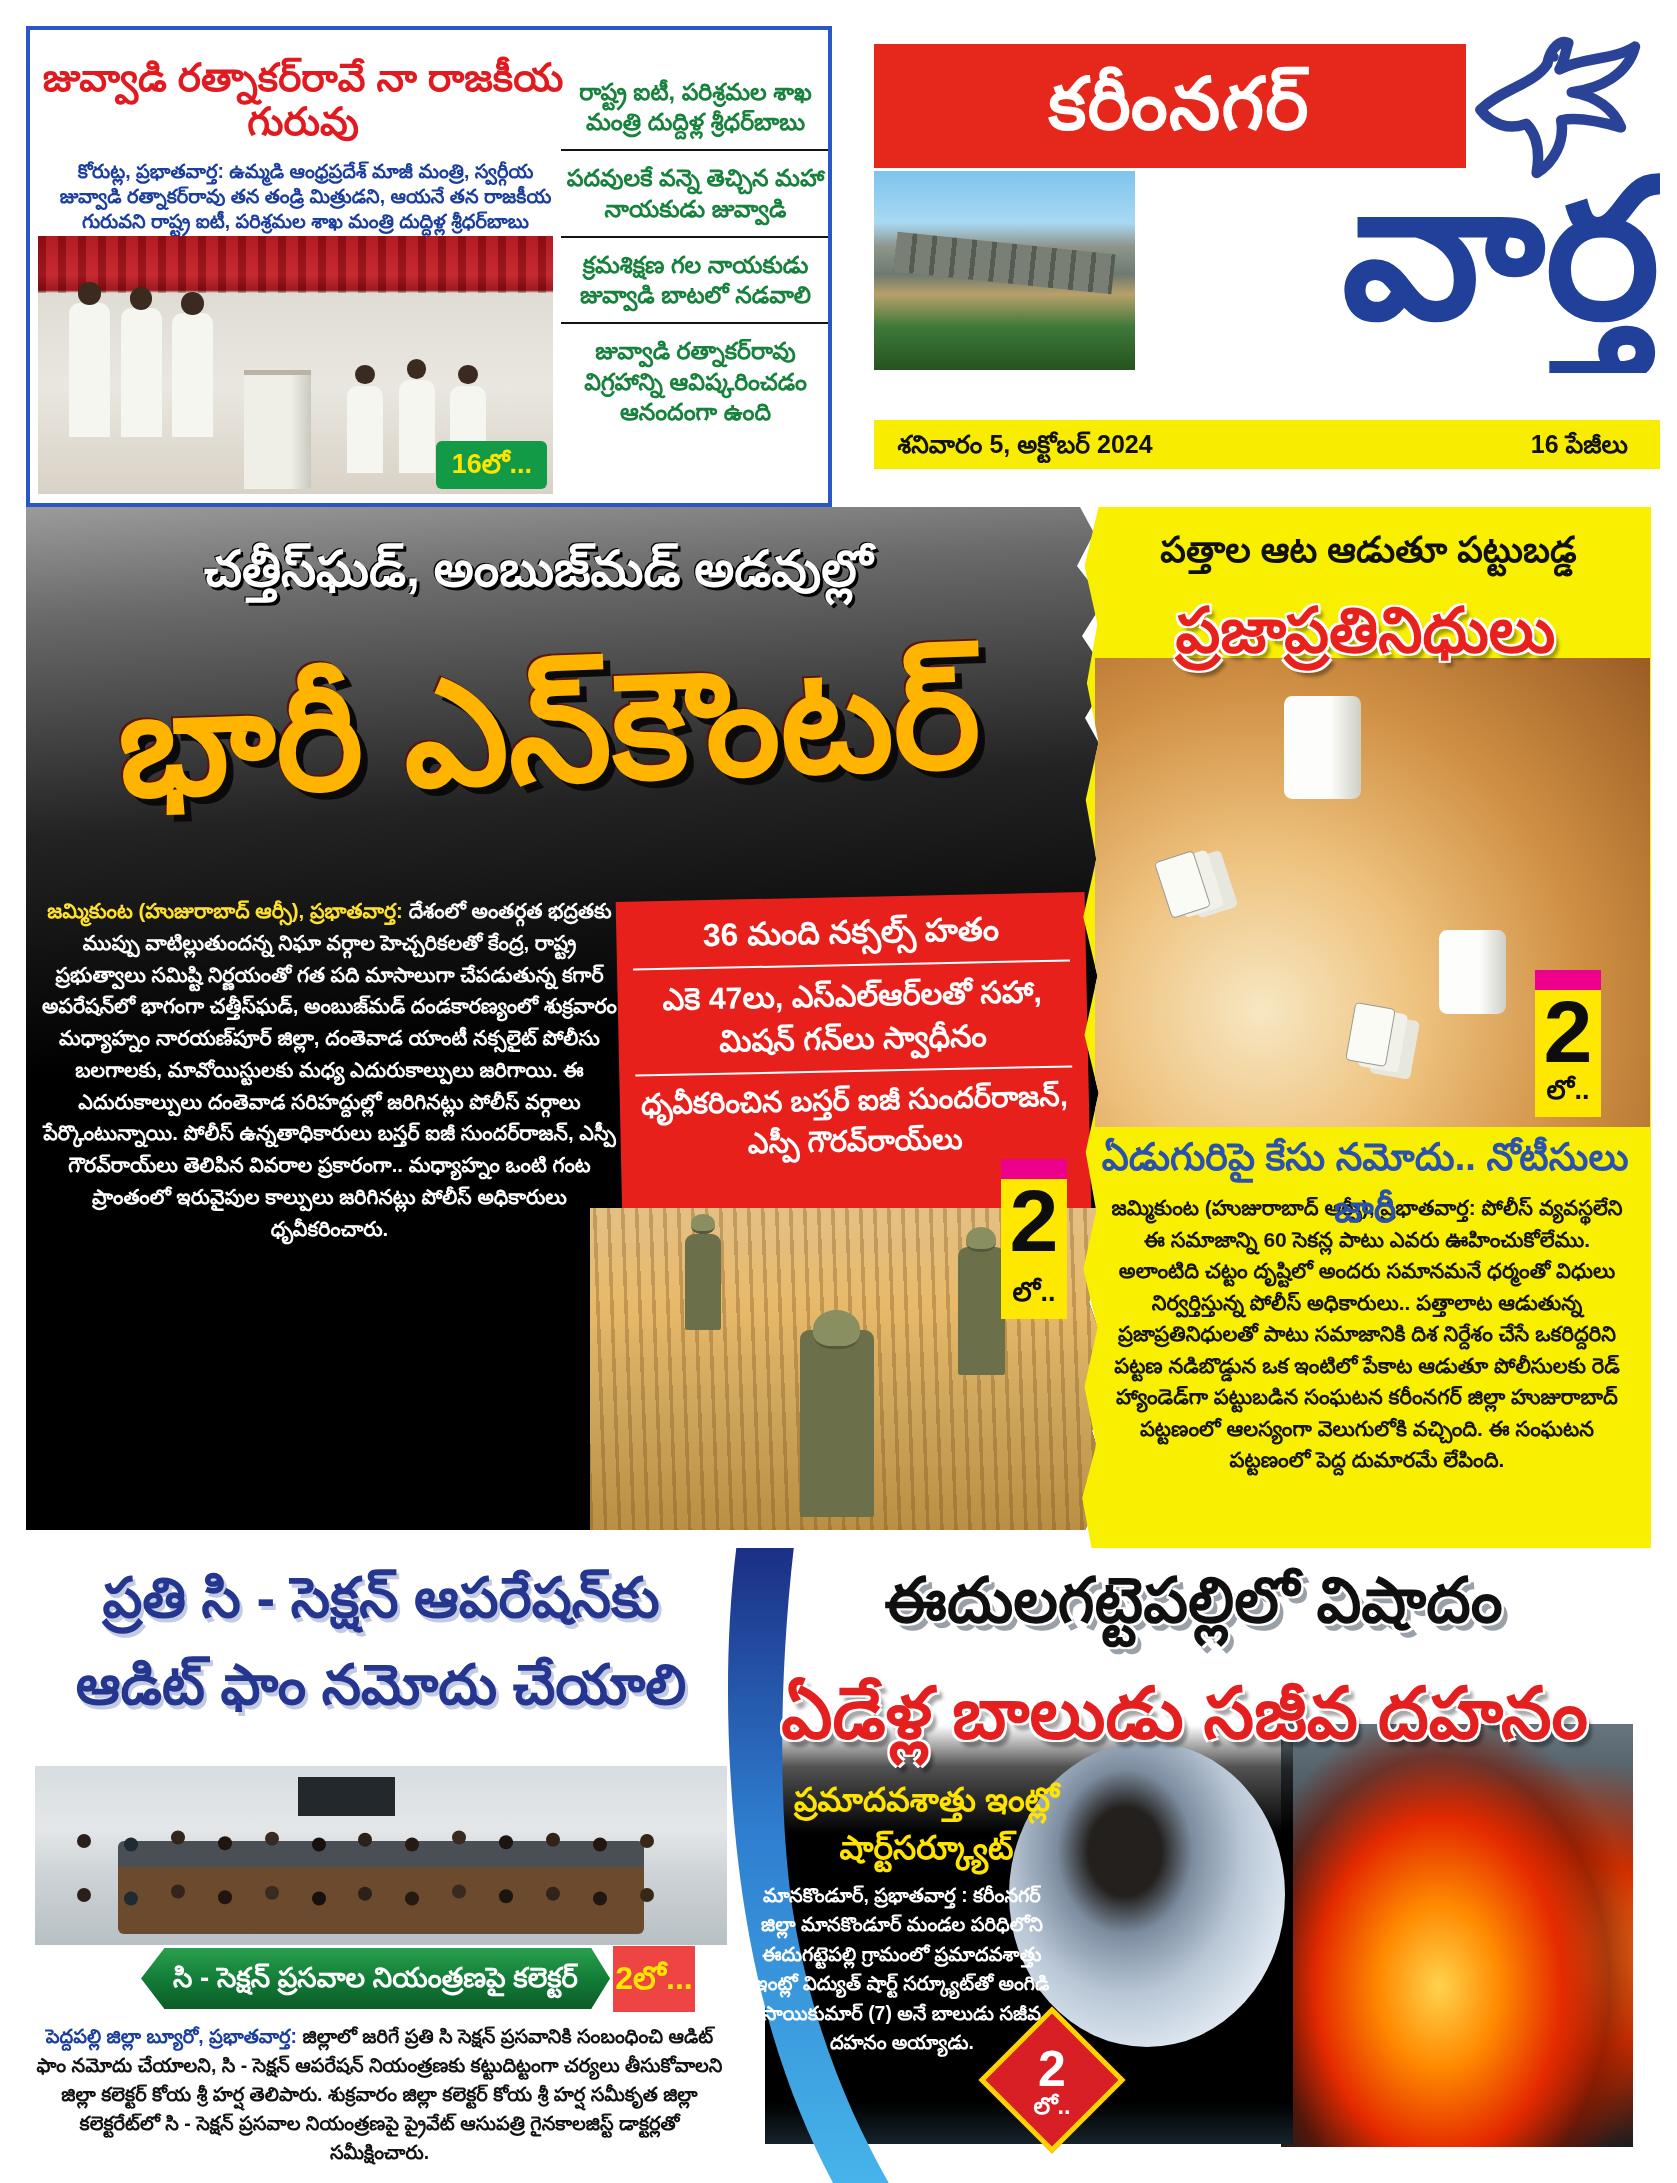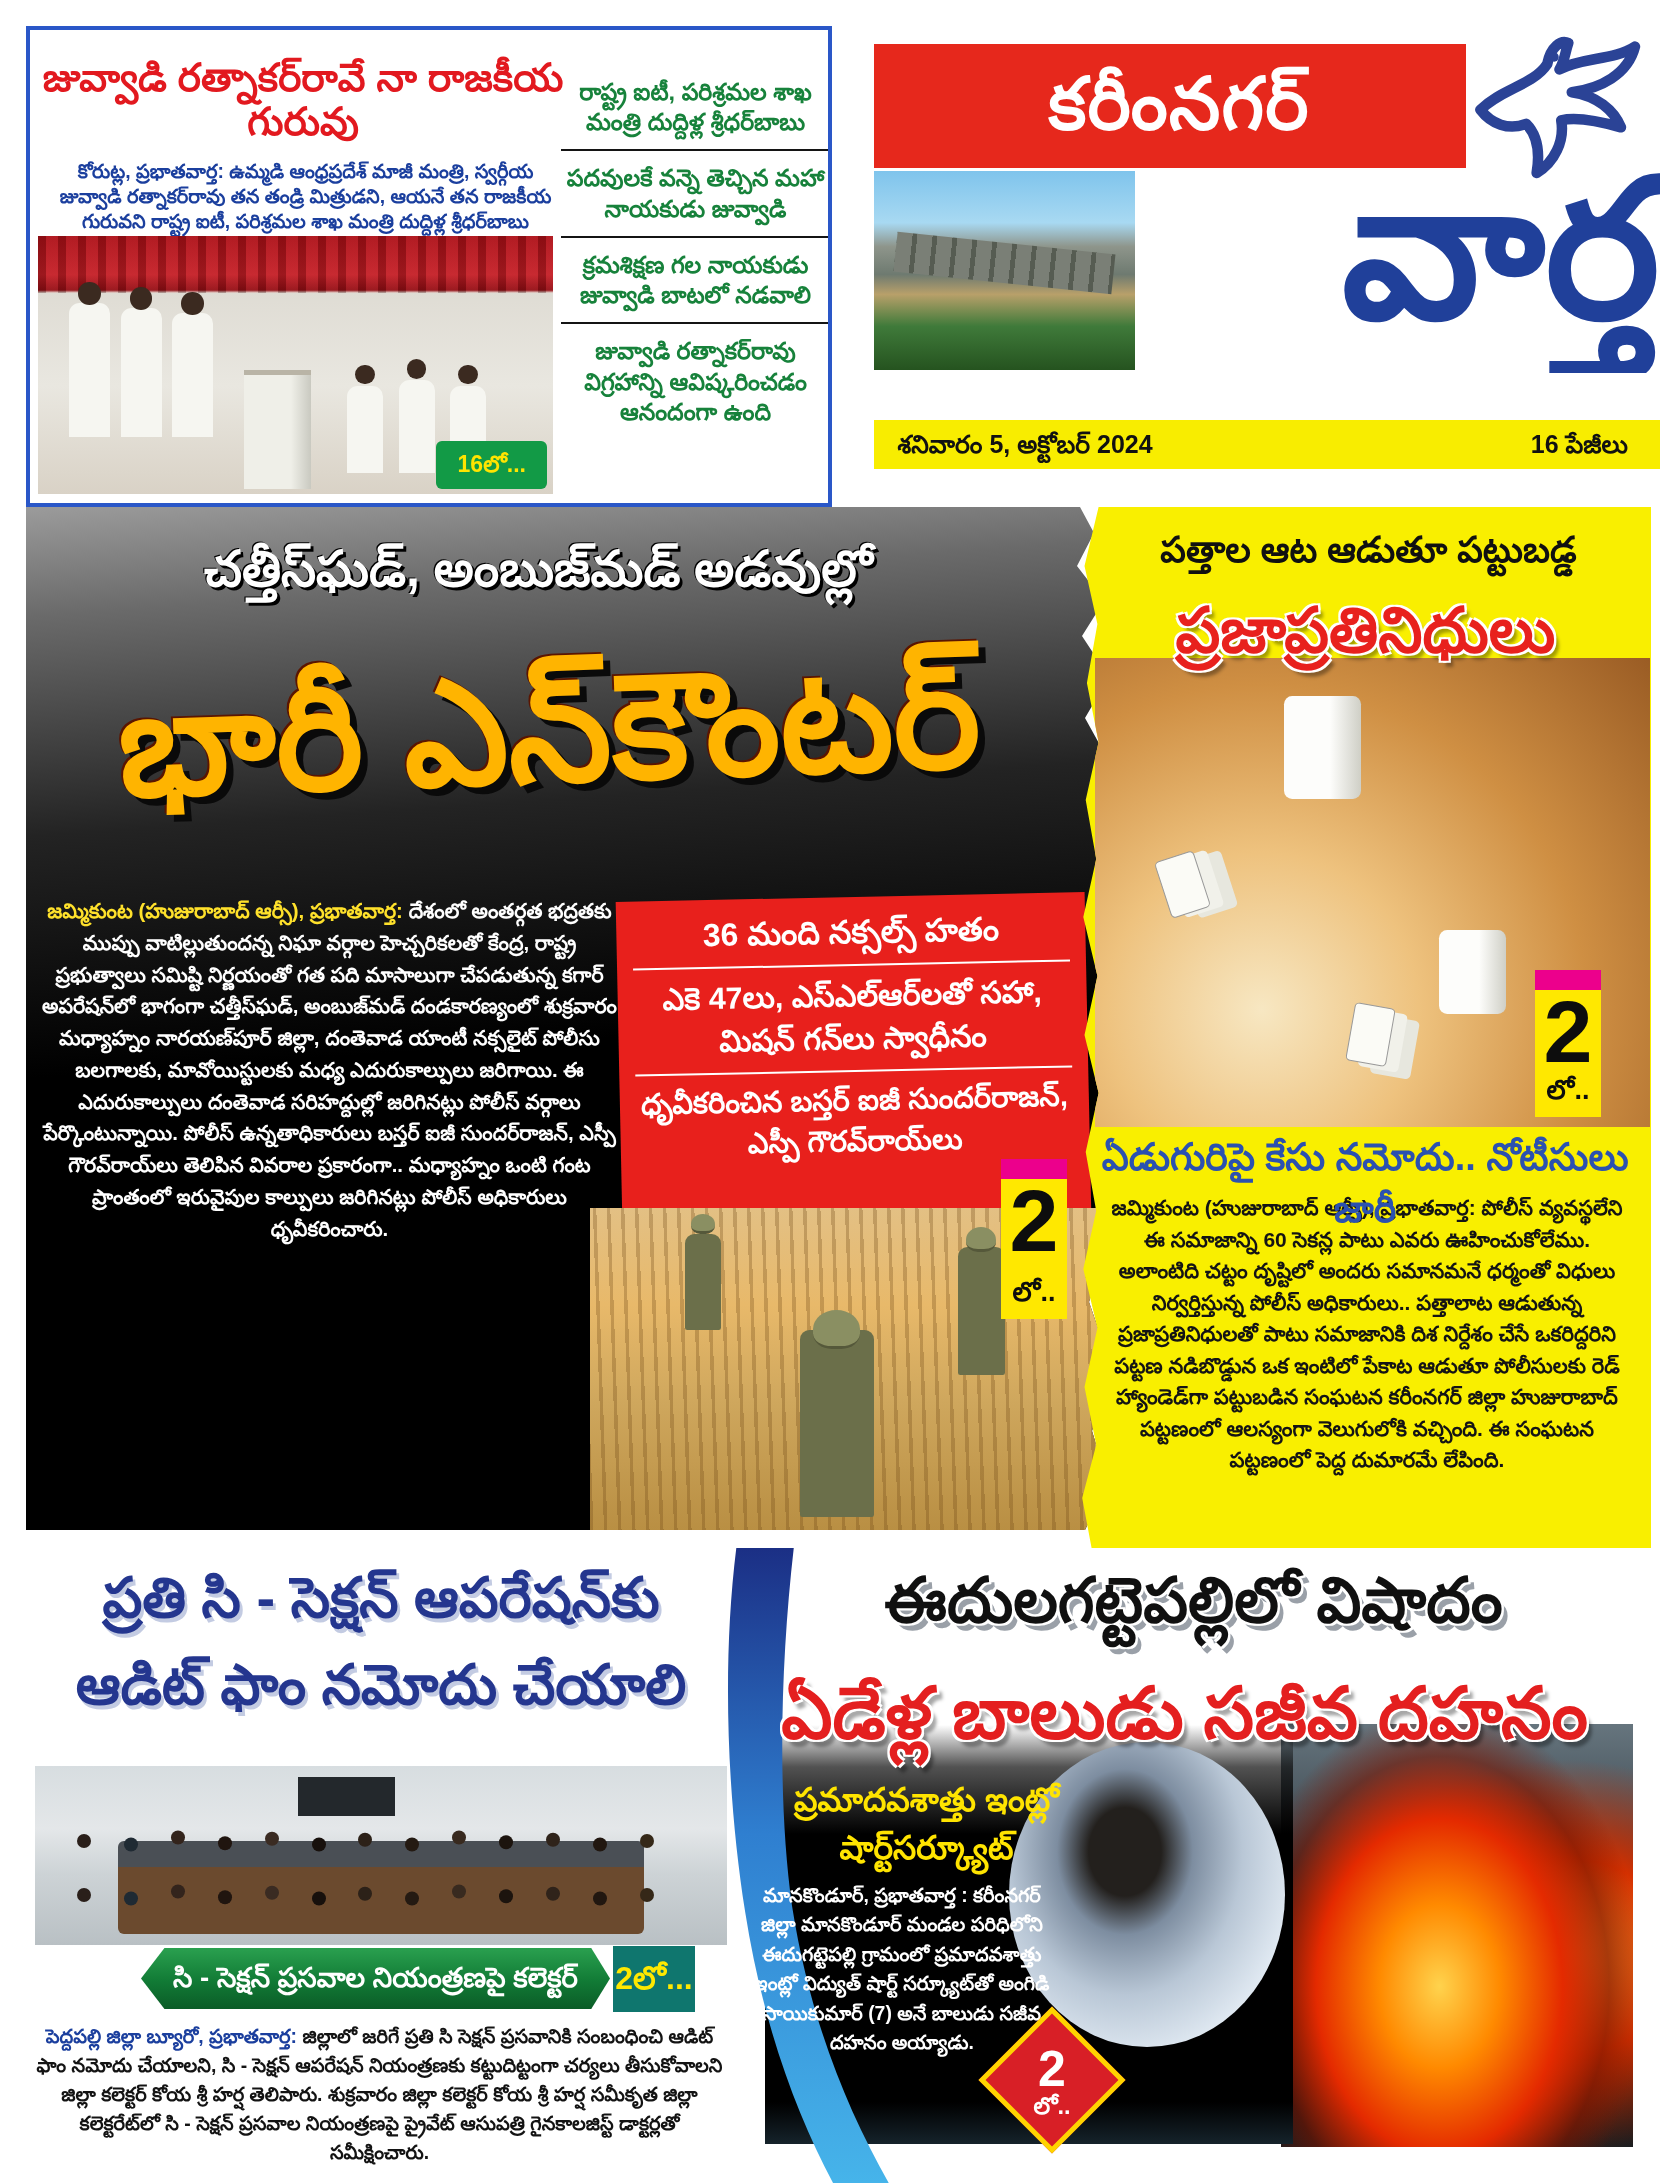--- a/index.html
+++ b/index.html
@@ -11,21 +11,21 @@
 
   
   .lead-box{left:26px;top:26px;width:806px;height:481px;background:#fff;border:4.1px solid #2a57c8;}
   .lead-headline{left:10.6px;top:26px;width:525px;height:106px;color:#e2191f;font-size:39px;font-weight:bold;text-align:center;line-height:1.12;}
   .lead-body{left:17.6px;top:129px;width:516px;height:82px;color:#1b3f9e;font-size:19.4px;font-weight:bold;text-align:center;line-height:1.28;}
   .lead-photo{left:8.2px;top:206px;width:515px;height:258px;background:linear-gradient(180deg,#a91119 0%,#c22129 15%,#8f0f16 21%,#dfdcd4 22%,#e9e7e0 58%,#d9d2c6 100%);}
   .lead-photo .curtain{left:0;top:0;width:100%;height:22%;background:repeating-linear-gradient(90deg,rgba(60,0,0,.28) 0 8.2px,rgba(255,120,120,.10) 8.2px 20px);}
   .person{position:absolute;background:#f6f6f1;border-radius:10.6px 10.6px 0 0;}
   .person:before{content:"";position:absolute;top:-21px;left:22%;width:55%;padding-top:55%;border-radius:50%;background:#3b2a20;}
   .podium{left:40%;top:52%;width:13%;height:46%;background:linear-gradient(90deg,#efefe8 70%,#c9c9c0 100%);border-top:5.9px solid #b9b4a6;}
-  .badge-16{right:5.9px;bottom:4.7px;width:111px;height:48px;background:#129a46;border-radius:5.9px;color:#ffe400;font-size:23px;font-weight:bold;text-align:center;line-height:47px;}
+  .badge-16{right:5.9px;bottom:4.7px;width:111px;height:48px;background:#129a46;border-radius:5.9px;color:#ffe400;font-size:27px;font-weight:bold;text-align:center;line-height:47px;}
   .lead-points{left:531px;top:35px;width:269px;height:434px;}
   .lead-point{color:#17823b;font-size:23.5px;font-weight:bold;text-align:center;line-height:1.3;padding:11.7px 3.5px;}
   .lead-point + .lead-point{border-top:2.9px solid #141414;}
 
   
   .mh-redband{left:874px;top:44px;width:610px;height:124px;background:#e6281c;color:#fff;font-size:73px;font-weight:bold;text-align:center;line-height:120px;letter-spacing:1.2px;}
   .mh-dove{left:1466px;top:29px;width:194px;height:158px;background:#fff;}
   .mh-dam{left:874px;top:171px;width:261px;height:199px;background:linear-gradient(180deg,#7fc4ec 0%,#a8d9f2 26%,#8e958b 38%,#6e7a70 52%,#b8a06a 62%,#3f7a3a 78%,#25531f 100%);}
   .mh-dam .wall{left:8%;top:36%;width:84%;height:20%;background:repeating-linear-gradient(90deg,#7a7f76 0 15.2px,#565c52 15.2px 20px);transform:rotate(6deg);}
   .mh-title{left:1141px;top:138px;width:519px;height:235px;color:#20409a;font-size:194px;font-weight:bold;text-align:right;line-height:223px;}
@@ -74,21 +74,21 @@
   
   .cs-headline{left:35px;top:1555px;width:692px;color:#24368f;font-size:56px;font-weight:900;text-align:center;line-height:1.55;
      text-shadow:2.9px 3.5px 0 #c3cbe2;}
   .cs-photo{left:35px;top:1766px;width:692px;height:179px;background:linear-gradient(180deg,#d7dde0 0%,#e4e7e9 35%,#cdd3d6 60%,#b9c0c4 100%);}
   .cs-photo .tv{left:38%;top:6%;width:14%;height:22%;background:#23282c;}
   .cs-photo .table{left:12%;top:42%;width:76%;height:52%;background:linear-gradient(180deg,#4a4f55 0 28%,#6b4a2e 28% 100%);border-radius:5.9px;}
   .heads{position:absolute;width:14px;height:14px;border-radius:50%;background:#2a1f1a;
      box-shadow:47px 3.5px 0 #1f2a33,94px -3.5px 0 #33241c,141px 2.3px 0 #20150f,188px -2.3px 0 #3a2b22,235px 3.5px 0 #17100c,281px -1.2px 0 #2c2118,328px 3.5px 0 #241a12,375px -3.5px 0 #382a1f,422px 1.2px 0 #1c140e,469px -1.2px 0 #2f231a,516px 3.5px 0 #211710,563px 0 0 #352818;}
   .cs-ribbon{left:141px;top:1948px;width:469px;height:61px;background:linear-gradient(180deg,#2aa04f 0%,#117a35 55%,#0b5c27 100%);
      clip-path:polygon(0 50%,5% 0,96% 0,100% 50%,96% 100%,5% 100%);color:#fff;font-size:27.6px;font-weight:bold;text-align:center;line-height:60px;}
-  .cs-ref{left:613px;top:1946px;width:82px;height:66px;background:#0f766e;color:#ffe800;font-size:32px;font-weight:900;text-align:center;line-height:65px;}
+  .cs-ref{left:613px;top:1946px;width:82px;height:66px;background:#ef4444;color:#ffe800;font-size:32px;font-weight:900;text-align:center;line-height:65px;}
   .cs-body{left:32px;top:2022px;width:695px;height:155px;color:#131313;font-size:19.4px;font-weight:bold;text-align:center;line-height:1.5;}
   .cs-lead{color:#1b3f9e;}
 
   
   .swoosh{left:695px;top:1548px;width:194px;height:635px;z-index:4;}
 
   
   .fire-wrap{left:733px;top:1548px;width:918px;height:635px;}
   .fire-photo{left:548px;top:176px;width:352px;height:423px;background:
      radial-gradient(ellipse at 45% 62%,#ffd34d 0%,#ff8a00 22%,#e42a00 45%,rgba(120,20,0,.6) 62%,rgba(0,0,0,0) 75%),

